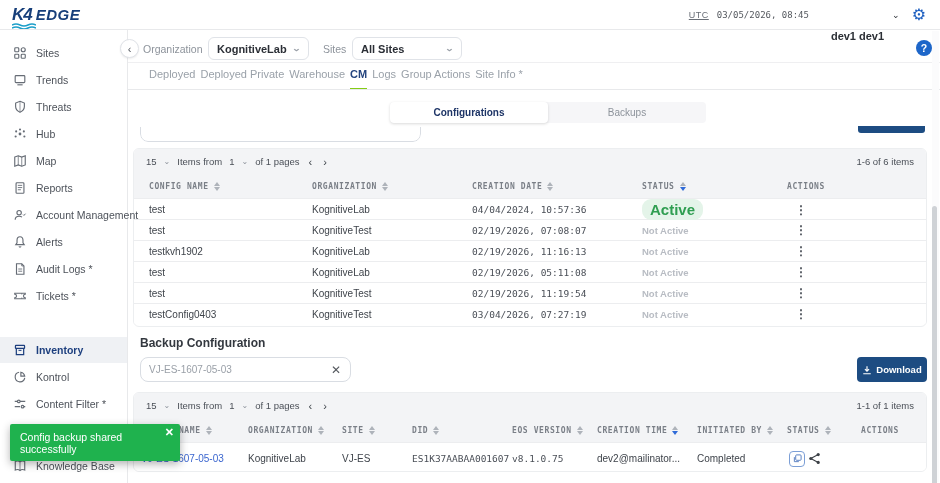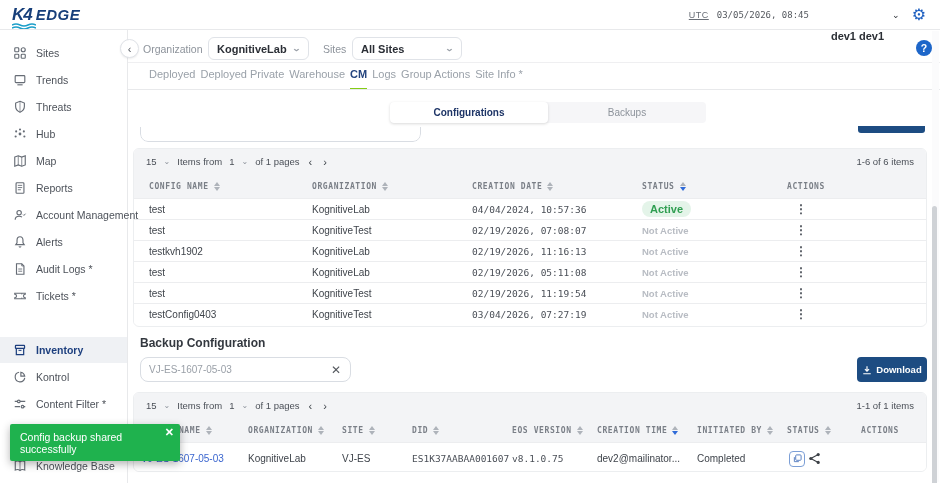--- a/index.html
+++ b/index.html
@@ -82,21 +82,21 @@
   .sort i.up { border-bottom:4px solid #aeb3ba; }
   .sort i.dn { border-top:4px solid #aeb3ba; }
   .sort i.dn.blue { border-top-color:#2f6bd8; }
   .trow { display:grid; align-items:center; background:#fff; border-top:1px solid #ecedef;
     font-size:10px; color:#3f444b; }
   .grid1 { grid-template-columns:163px 160px 170px 145px 1fr; padding-left:15px; }
   .grid2 { grid-template-columns:107px 94px 70px 100px 85px 100px 90px 74px 1fr; padding-left:7px; }
   .t1row { height:21px; }
   .t2row { min-height:32px; }
   .date { font-family:"DejaVu Sans Mono", monospace; font-size:9.5px; color:#4a4f57; }
-  .pill-active { display:inline-block; background:#e4f4e9; color:#2f9e51; font-size:11px;
+  .pill-active { display:inline-block; background:#e4f4e9; color:#2f9e51; font-size:15px;
     font-weight:bold; padding:2px 8px; border-radius:9px; }
   .not-active { color:#b8bcc3; font-size:9.5px;font-weight:bold; }
   .kebab { font-size:12px; font-weight:bold; color:#4a4f57; padding-left:8px; cursor:pointer;
     letter-spacing:0; line-height:1; }
   .link { color:#3b66cf; word-break:break-all; line-height:1.3; }
   .trunc { overflow:hidden; text-overflow:ellipsis; white-space:nowrap; }
 
   
   .section-title { position:absolute; left:140px; top:336px; font-size:12px; font-weight:bold; color:#33383f; }
   .search-box { position:absolute; left:140px; top:357px; width:211px; height:25px;

